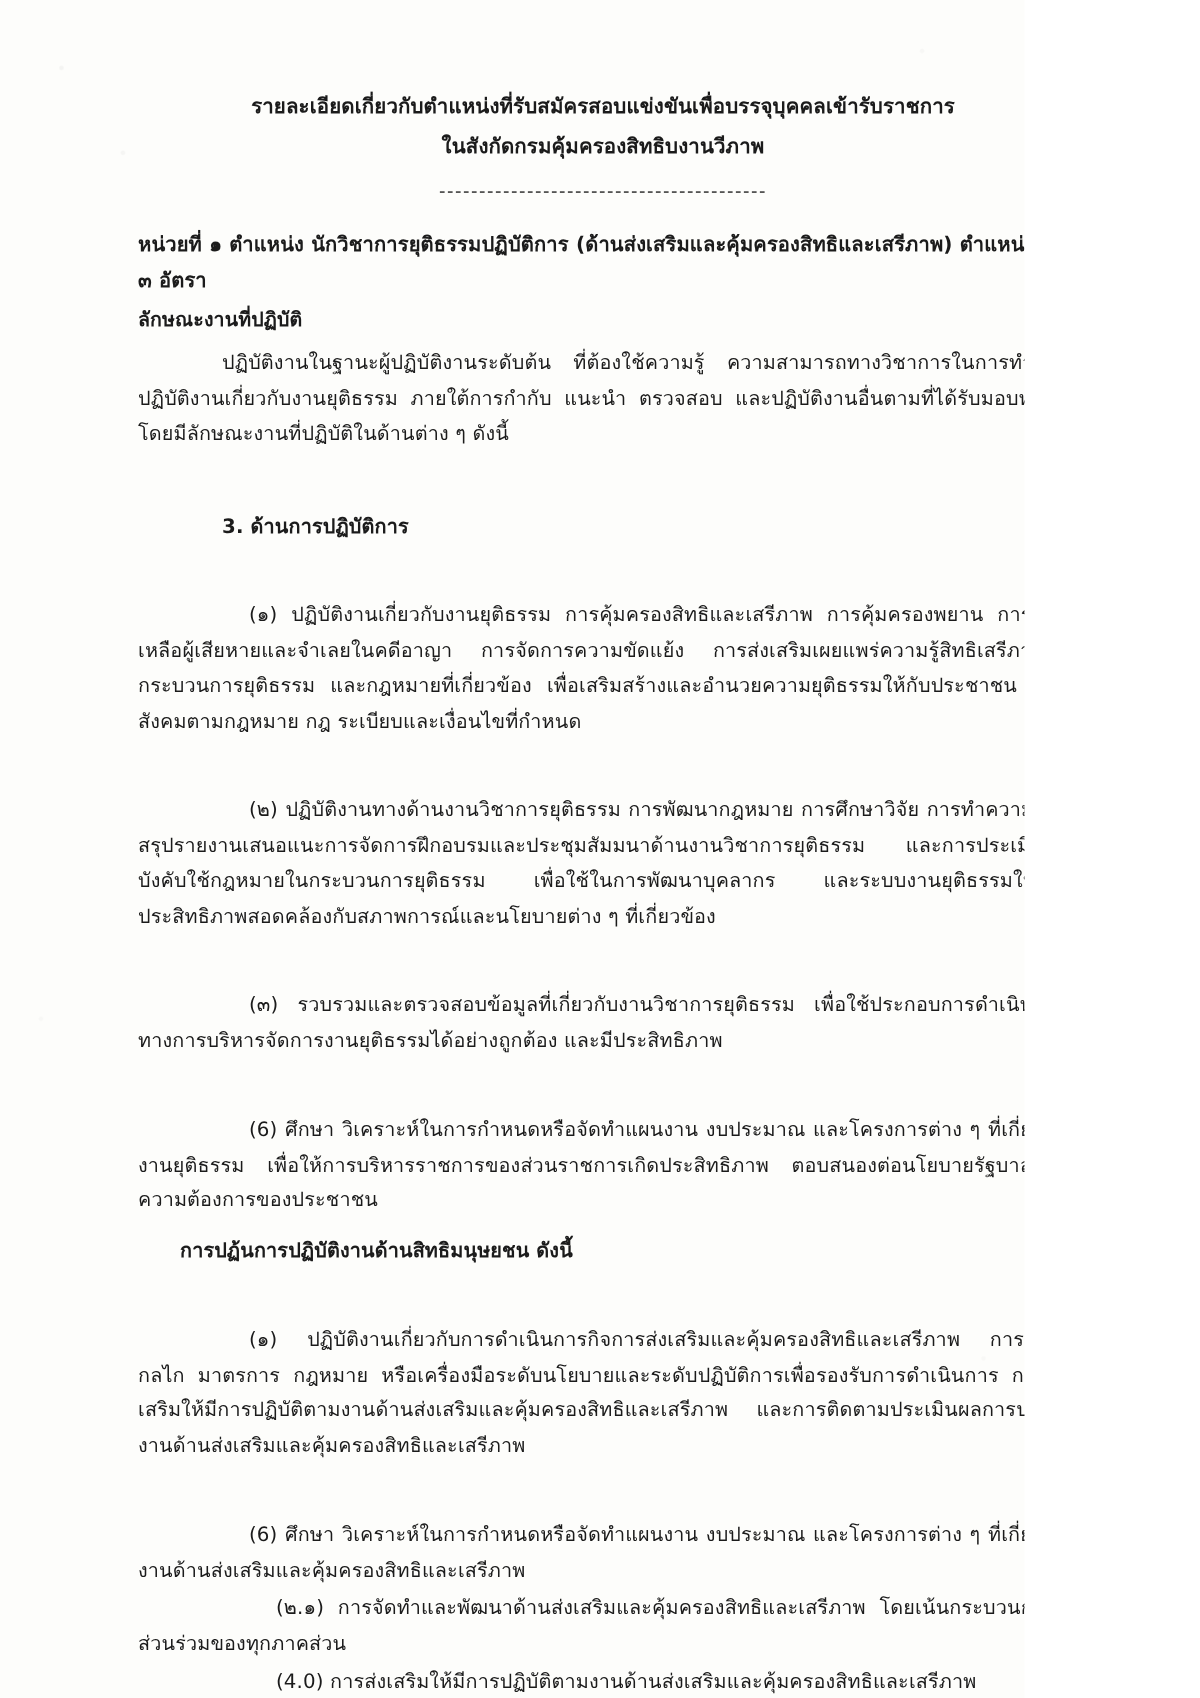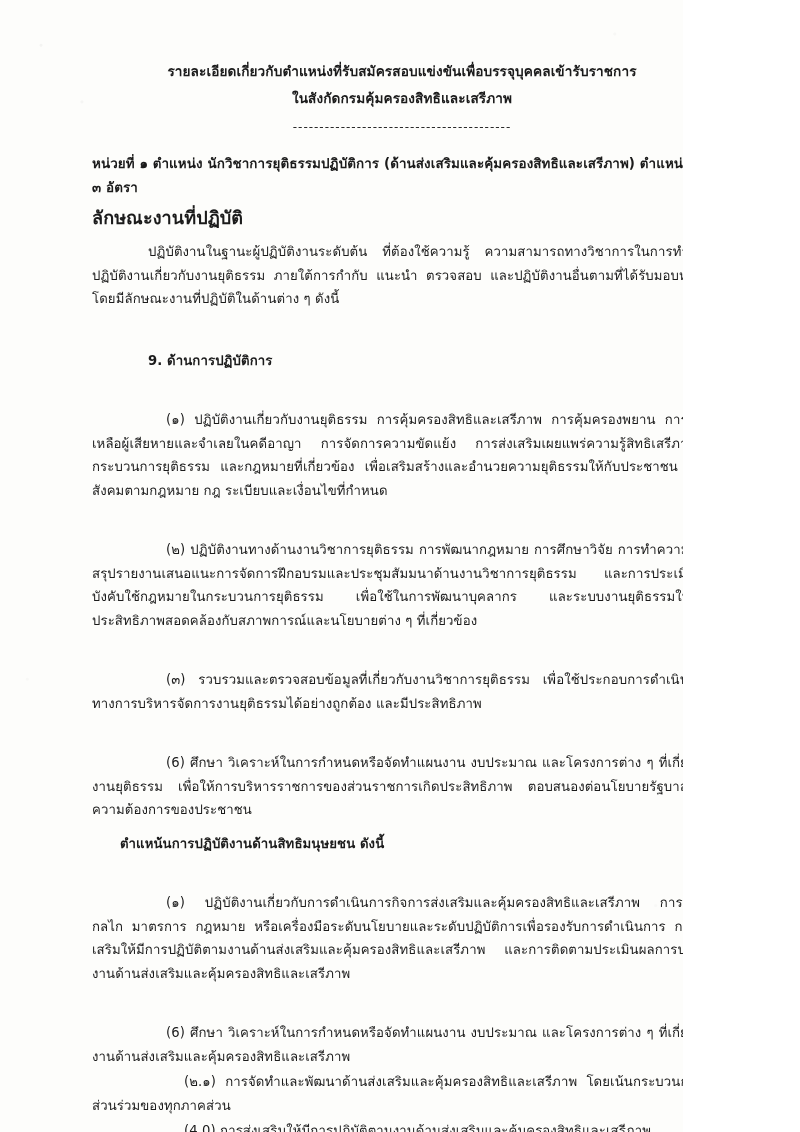--- a/index.html
+++ b/index.html
@@ -61,21 +61,21 @@
     white-space: nowrap;
     overflow: hidden;
   }
   .unit-line {
     font-weight: bold;
     font-size: 13.4px;
     margin-bottom: 0;
   }
   .section-head {
     font-weight: bold;
-    font-size: 18px;
+    font-size: 13px;
     margin: 2px 0 6px 0;
   }
   .indent-1 {
     text-indent: 56px;
     text-align: justify;
     margin-bottom: 20px;
   }
   .indent-head {
     text-indent: 56px;
     font-weight: bold;
@@ -102,41 +102,41 @@
 </head>
 <body>
 
 <div class="page">
   <div class="paper-noise"></div>
 
   <div class="content">
 
     <div class="title-block">
       <span class="title-line">รายละเอียดเกี่ยวกับตำแหน่งที่รับสมัครสอบแข่งขันเพื่อบรรจุบุคคลเข้ารับราชการ</span>
-      <span class="title-line">ในสังกัดกรมคุ้มครองสิทธิและเสรีภาพ</span>
+      <span class="title-line">ในสังกัดกรมคุ้มครองสิทธิบงานวีภาพ</span>
     </div>
 
     <div class="divider">-----------------------------------------</div>
 
     <div class="unit-line">หน่วยที่ ๑  ตำแหน่ง นักวิชาการยุติธรรมปฏิบัติการ (ด้านส่งเสริมและคุ้มครองสิทธิและเสรีภาพ) ตำแหน่งว่าง ๓ อัตรา</div>
 
     <div class="section-head">ลักษณะงานที่ปฏิบัติ</div>
 
     <div class="indent-1">ปฏิบัติงานในฐานะผู้ปฏิบัติงานระดับต้น ที่ต้องใช้ความรู้ ความสามารถทางวิชาการในการทำงาน ปฏิบัติงานเกี่ยวกับงานยุติธรรม ภายใต้การกำกับ แนะนำ ตรวจสอบ และปฏิบัติงานอื่นตามที่ได้รับมอบหมายโดยมีลักษณะงานที่ปฏิบัติในด้านต่าง ๆ ดังนี้</div>
 
     <div class="spacer-sm"></div>
 
-    <div class="indent-head">9. ด้านการปฏิบัติการ</div>
+    <div class="indent-head">3. ด้านการปฏิบัติการ</div>
 
     <div class="para sub">(๑) ปฏิบัติงานเกี่ยวกับงานยุติธรรม การคุ้มครองสิทธิและเสรีภาพ การคุ้มครองพยาน การช่วยเหลือผู้เสียหายและจำเลยในคดีอาญา การจัดการความขัดแย้ง การส่งเสริมเผยแพร่ความรู้สิทธิเสรีภาพในกระบวนการยุติธรรม และกฎหมายที่เกี่ยวข้อง เพื่อเสริมสร้างและอำนวยความยุติธรรมให้กับประชาชน และสังคมตามกฎหมาย กฎ ระเบียบและเงื่อนไขที่กำหนด</div>
     <div class="para sub">(๒) ปฏิบัติงานทางด้านงานวิชาการยุติธรรม การพัฒนากฎหมาย การศึกษาวิจัย การทำความเห็น สรุปรายงานเสนอแนะการจัดการฝึกอบรมและประชุมสัมมนาด้านงานวิชาการยุติธรรม และการประเมินผลบังคับใช้กฎหมายในกระบวนการยุติธรรม เพื่อใช้ในการพัฒนาบุคลากร และระบบงานยุติธรรมให้เกิดประสิทธิภาพสอดคล้องกับสภาพการณ์และนโยบายต่าง ๆ ที่เกี่ยวข้อง</div>
     <div class="para sub">(๓) รวบรวมและตรวจสอบข้อมูลที่เกี่ยวกับงานวิชาการยุติธรรม เพื่อใช้ประกอบการดำเนินงานทางการบริหารจัดการงานยุติธรรมได้อย่างถูกต้อง และมีประสิทธิภาพ</div>
     <div class="para sub">(6) ศึกษา วิเคราะห์ในการกำหนดหรือจัดทำแผนงาน งบประมาณ และโครงการต่าง ๆ ที่เกี่ยวกับงานยุติธรรม เพื่อให้การบริหารราชการของส่วนราชการเกิดประสิทธิภาพ ตอบสนองต่อนโยบายรัฐบาลและความต้องการของประชาชน</div>
 
-    <div class="indent-head2">ตำแหน้นการปฏิบัติงานด้านสิทธิมนุษยชน ดังนี้</div>
+    <div class="indent-head2">การปฏ้นการปฏิบัติงานด้านสิทธิมนุษยชน ดังนี้</div>
 
     <div class="para sub">(๑) ปฏิบัติงานเกี่ยวกับการดำเนินการกิจการส่งเสริมและคุ้มครองสิทธิและเสรีภาพ การสร้างกลไก มาตรการ กฎหมาย หรือเครื่องมือระดับนโยบายและระดับปฏิบัติการเพื่อรองรับการดำเนินการ การส่งเสริมให้มีการปฏิบัติตามงานด้านส่งเสริมและคุ้มครองสิทธิและเสรีภาพ และการติดตามประเมินผลการปฏิบัติงานด้านส่งเสริมและคุ้มครองสิทธิและเสรีภาพ</div>
     <div class="para sub">(6) ศึกษา วิเคราะห์ในการกำหนดหรือจัดทำแผนงาน งบประมาณ และโครงการต่าง ๆ ที่เกี่ยวกับงานด้านส่งเสริมและคุ้มครองสิทธิและเสรีภาพ</div>
 
     <div class="para sub2">(๒.๑) การจัดทำและพัฒนาด้านส่งเสริมและคุ้มครองสิทธิและเสรีภาพ โดยเน้นกระบวนการมีส่วนร่วมของทุกภาคส่วน</div>
     <div class="para sub2">(4.0) การส่งเสริมให้มีการปฏิบัติตามงานด้านส่งเสริมและคุ้มครองสิทธิและเสรีภาพ</div>
     <div class="para sub2">(1.0) การติดตามประเมินผลการปฏิบัติตามงานด้านส่งเสริมและคุ้มครองสิทธิและเสรีภาพ</div>
 
   </div>
 </div>

